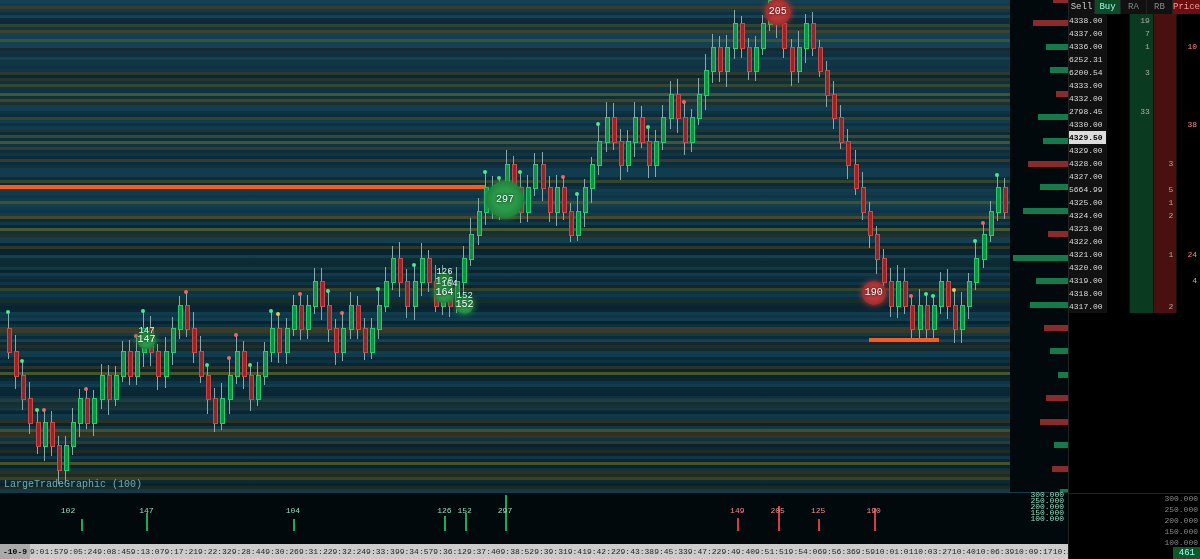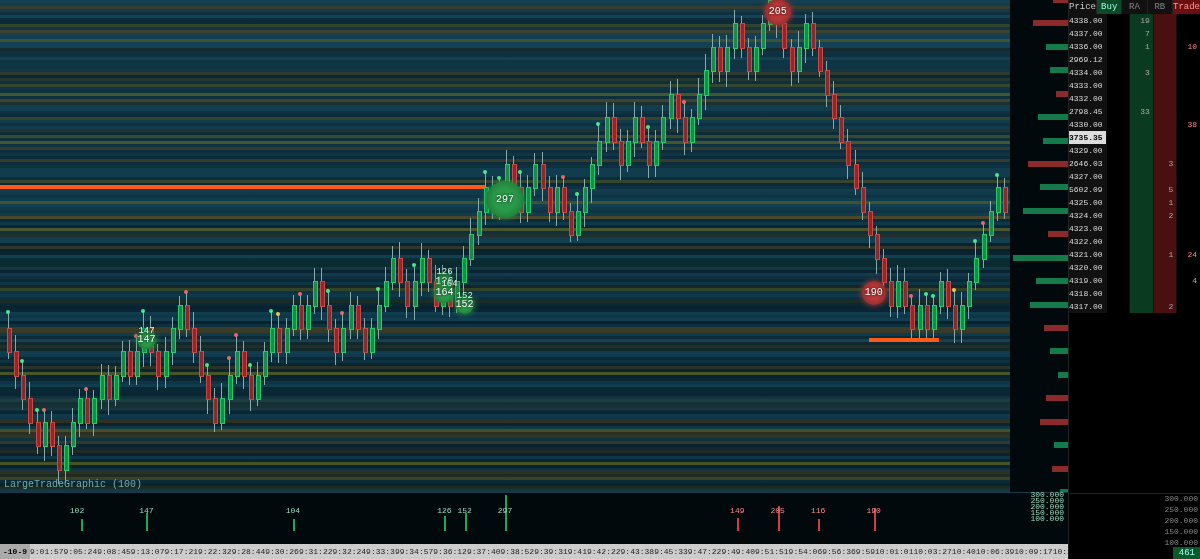--- a/index.html
+++ b/index.html
@@ -933,25 +933,25 @@
       <div class="vprow" style="top: 463.571px; width: 100%;">
         <div class="vpbar r" style="width: 16px;"></div>
       </div>
       <div class="vprow" style="top: 487px; width: 100%;">
         <div class="vpbar" style="width: 8px;"></div>
       </div>
     </div>
 
   <div class="dom">
     <div class="dom-head">
-      <div class="col-price">Price</div>
+      <div class="col-price">Sell</div>
       <div class="col-buy">Buy</div>
       <div class="col-ra">RA</div>
       <div class="col-rb">RB</div>
-      <div class="col-sell">Trade</div>
+      <div class="col-sell">Price</div>
     </div>
     <div class="dom-body" id="dombody">
         <div class="dom-row">
           <div class="p">4338.00</div>
           <div class="b"></div>
           <div class="ra">19</div>
           <div class="rb"></div>
           <div class="s"></div>
         </div>
         <div class="dom-row">
@@ -962,28 +962,28 @@
           <div class="s"></div>
         </div>
         <div class="dom-row">
           <div class="p">4336.00</div>
           <div class="b"></div>
           <div class="ra">1</div>
           <div class="rb"></div>
           <div class="s">10</div>
         </div>
         <div class="dom-row">
-          <div class="p">2969.12</div>
-          <div class="b"></div>
-          <div class="ra"></div>
-          <div class="rb"></div>
-          <div class="s"></div>
-        </div>
-        <div class="dom-row">
-          <div class="p">4334.00</div>
+          <div class="p">6252.31</div>
+          <div class="b"></div>
+          <div class="ra"></div>
+          <div class="rb"></div>
+          <div class="s"></div>
+        </div>
+        <div class="dom-row">
+          <div class="p">6200.54</div>
           <div class="b"></div>
           <div class="ra">3</div>
           <div class="rb"></div>
           <div class="s"></div>
         </div>
         <div class="dom-row">
           <div class="p">4333.00</div>
           <div class="b"></div>
           <div class="ra"></div>
           <div class="rb"></div>
@@ -1004,49 +1004,49 @@
           <div class="s"></div>
         </div>
         <div class="dom-row">
           <div class="p">4330.00</div>
           <div class="b"></div>
           <div class="ra"></div>
           <div class="rb"></div>
           <div class="s">38</div>
         </div>
         <div class="dom-row cur">
-          <div class="p">3735.35</div>
+          <div class="p">4329.50</div>
           <div class="b"></div>
           <div class="ra"></div>
           <div class="rb"></div>
           <div class="s"></div>
         </div>
         <div class="dom-row">
           <div class="p">4329.00</div>
           <div class="b"></div>
           <div class="ra"></div>
           <div class="rb"></div>
           <div class="s"></div>
         </div>
         <div class="dom-row">
-          <div class="p">2646.03</div>
+          <div class="p">4328.00</div>
           <div class="b"></div>
           <div class="ra"></div>
           <div class="rb">3</div>
           <div class="s"></div>
         </div>
         <div class="dom-row">
           <div class="p">4327.00</div>
           <div class="b"></div>
           <div class="ra"></div>
           <div class="rb"></div>
           <div class="s"></div>
         </div>
         <div class="dom-row">
-          <div class="p">5602.09</div>
+          <div class="p">5664.99</div>
           <div class="b"></div>
           <div class="ra"></div>
           <div class="rb">5</div>
           <div class="s"></div>
         </div>
         <div class="dom-row">
           <div class="p">4325.00</div>
           <div class="b"></div>
           <div class="ra"></div>
           <div class="rb">1</div>
@@ -1125,37 +1125,37 @@
         <div class="dom-tail-row">
           <div>100.000</div>
         </div>
       </div>
     <div class="domfoot">461</div>
   </div>
 
   <div class="volchart" id="volchart">
     <div id="vscales"></div>
   <div class="vbar g" style="left: 80.8px; height: 12.24px;"></div>
-      <div class="vlbl" style="left: 77px;">102</div>
+      <div class="vlbl" style="left: 68px;">102</div>
       <div class="vbar g" style="left: 146.45px; height: 17.64px;"></div>
       <div class="vlbl" style="left: 146.45px;">147</div>
       <div class="vbar g" style="left: 292.9px; height: 12.48px;"></div>
       <div class="vlbl" style="left: 292.9px;">104</div>
       <div class="vbar g" style="left: 444.4px; height: 15.12px;"></div>
       <div class="vlbl" style="left: 444.4px;">126</div>
       <div class="vbar g" style="left: 464.6px; height: 18.24px;"></div>
       <div class="vlbl" style="left: 464.6px;">152</div>
       <div class="vbar g" style="left: 505px; height: 35.64px;"></div>
       <div class="vlbl" style="left: 505px;">297</div>
       <div class="vbar r" style="left: 737.3px; height: 13.08px;"></div>
       <div class="vlbl r" style="left: 737.3px;">149</div>
       <div class="vbar r" style="left: 777.7px; height: 24.6px;"></div>
       <div class="vlbl r" style="left: 777.7px;">205</div>
       <div class="vbar r" style="left: 818.1px; height: 12.36px;"></div>
-      <div class="vlbl r" style="left: 818.1px;">116</div>
+      <div class="vlbl r" style="left: 818.1px;">125</div>
       <div class="vbar r" style="left: 873.65px; height: 22.8px;"></div>
       <div class="vlbl r" style="left: 873.65px;">190</div>
       <div class="vscale" style="bottom: 22px; right: 4px;">100.000</div>
       <div class="vscale" style="bottom: 28px; right: 4px;">150.000</div>
       <div class="vscale" style="bottom: 34px; right: 4px;">200.000</div>
       <div class="vscale" style="bottom: 40px; right: 4px;">250.000</div>
       <div class="vscale" style="bottom: 46px; right: 4px;">300.000</div>
     </div>
 
   <div class="timeaxis" id="timeaxis">

